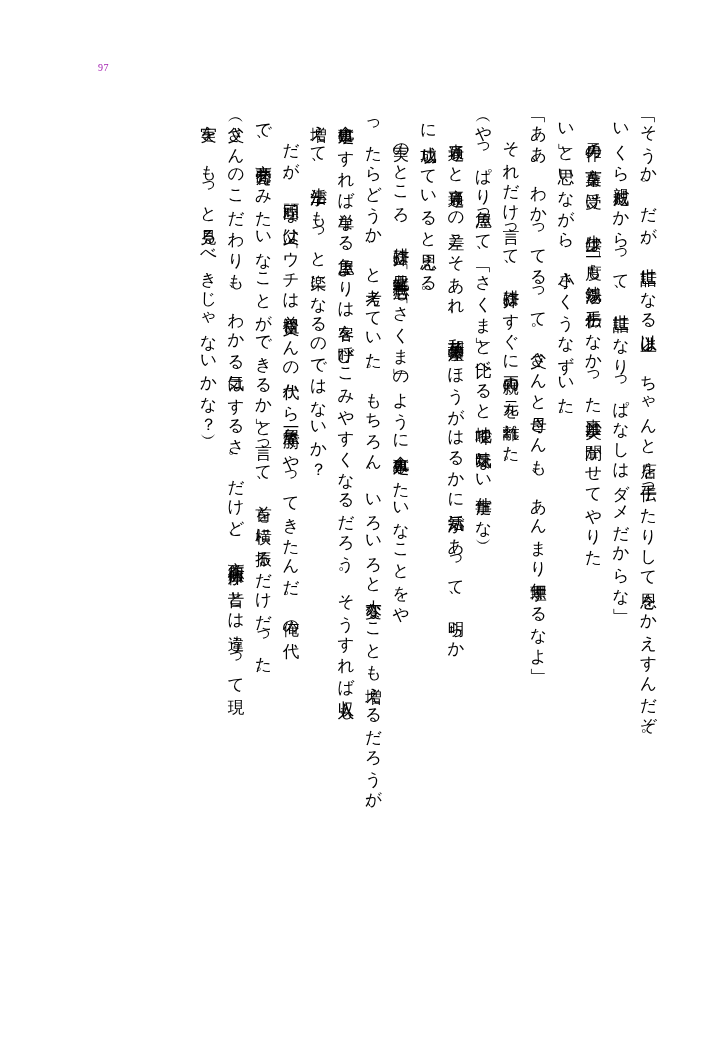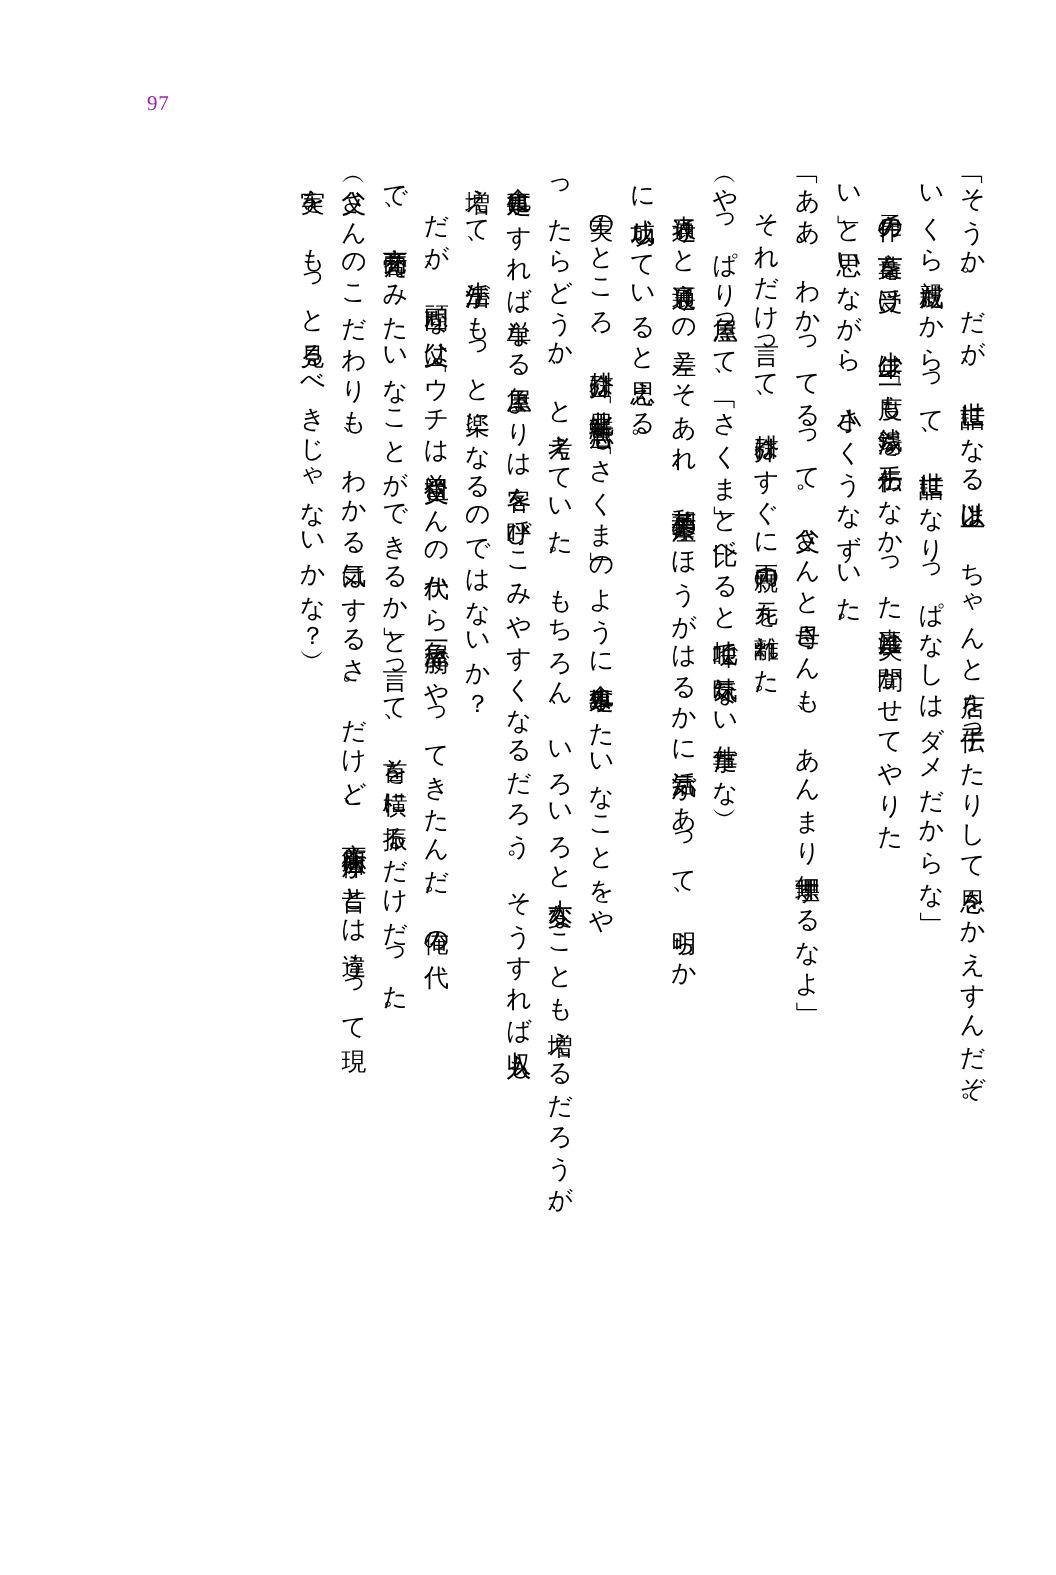--- a/index.html
+++ b/index.html
@@ -16,21 +16,21 @@
     width: 704px;
     height: 1050px;
     background: #ffffff;
     overflow: hidden;
     box-sizing: border-box;
   }
   .page-number {
     position: absolute;
     top: 62px;
     left: 98px;
-    font-size: 14px;
+    font-size: 10px;
     letter-spacing: 0.5px;
     color: #a21caf;
   }
   .text-block {
     position: absolute;
     top: 112px;
     left: 60px;
     width: 596px;
     height: 880px;
     display: flex;

